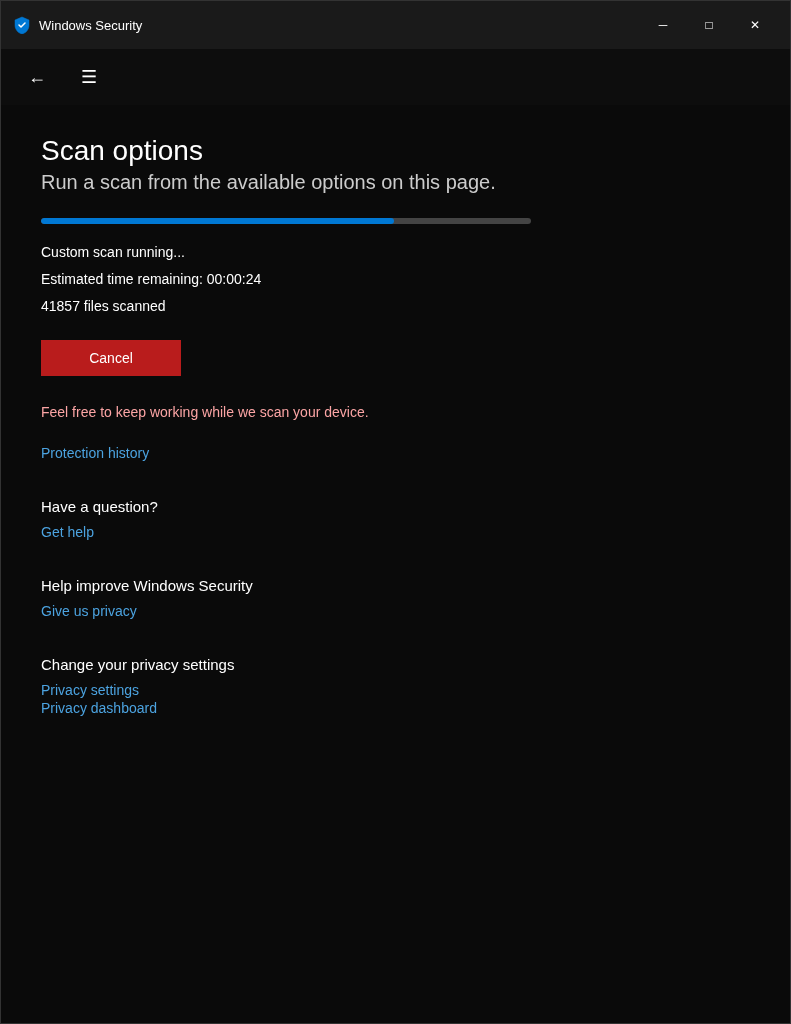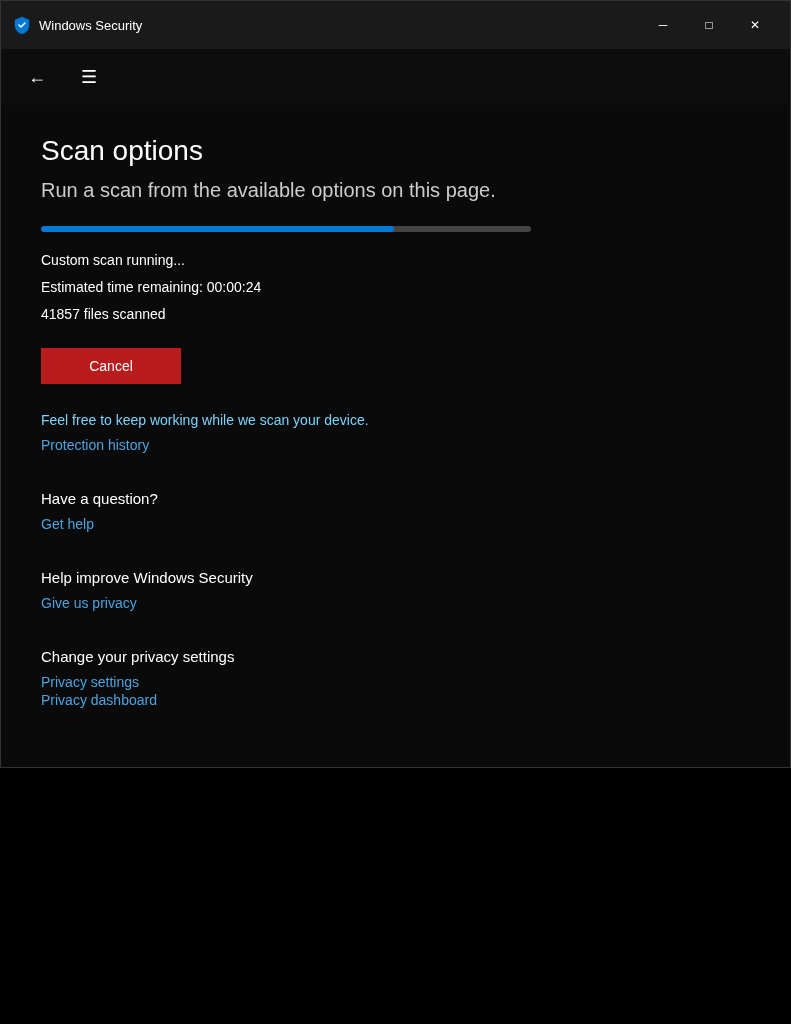--- a/index.html
+++ b/index.html
@@ -11,21 +11,21 @@
     body {
       width: 791px;
       height: 1024px;
       background: #000;
       font-family: 'Segoe UI', Arial, sans-serif;
       overflow: hidden;
     }
 
     .window {
       width: 791px;
-      height: 768px;
+      height: 1024px;
       background: #0a0a0a;
       border: 1px solid #333;
       display: flex;
       flex-direction: column;
     }
 
     .title-bar {
       background: #1a1a1a;
       height: 48px;
       display: flex;
@@ -106,21 +106,21 @@
       flex: 1;
       padding: 30px 40px;
       overflow-y: auto;
       background: #0a0a0a;
     }
 
     .page-title {
       color: #ffffff;
       font-size: 28px;
       font-weight: 300;
-      margin-bottom: 12px;
+      margin-bottom: 4px;
     }
 
     .page-subtitle {
       color: #cccccc;
       font-size: 20px;
       margin-bottom: 24px;
     }
 
     .progress-container {
       margin-bottom: 16px;
@@ -158,23 +158,23 @@
       border: none;
       color: #ffffff;
       font-size: 14px;
       padding: 10px 40px;
       cursor: pointer;
       margin-bottom: 28px;
       min-width: 140px;
     }
 
     .info-text {
-      color: #7dd3fc;
-      font-size: 14px;
-      margin-bottom: 8px;
+      color: #fca5a5;
+      font-size: 14px;
+      margin-bottom: 24px;
     }
 
     .link-text {
       color: #4ca3e0;
       font-size: 14px;
       cursor: pointer;
       text-decoration: none;
       display: inline-block;
     }
 

